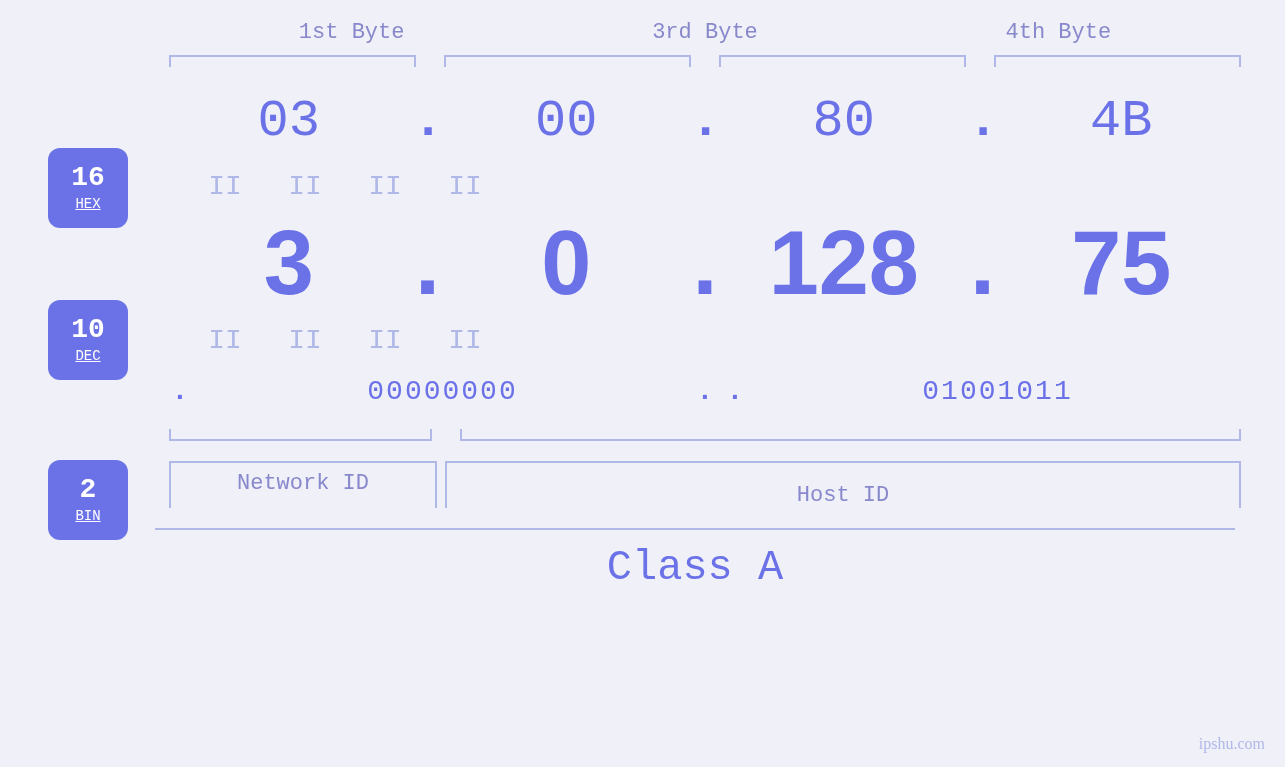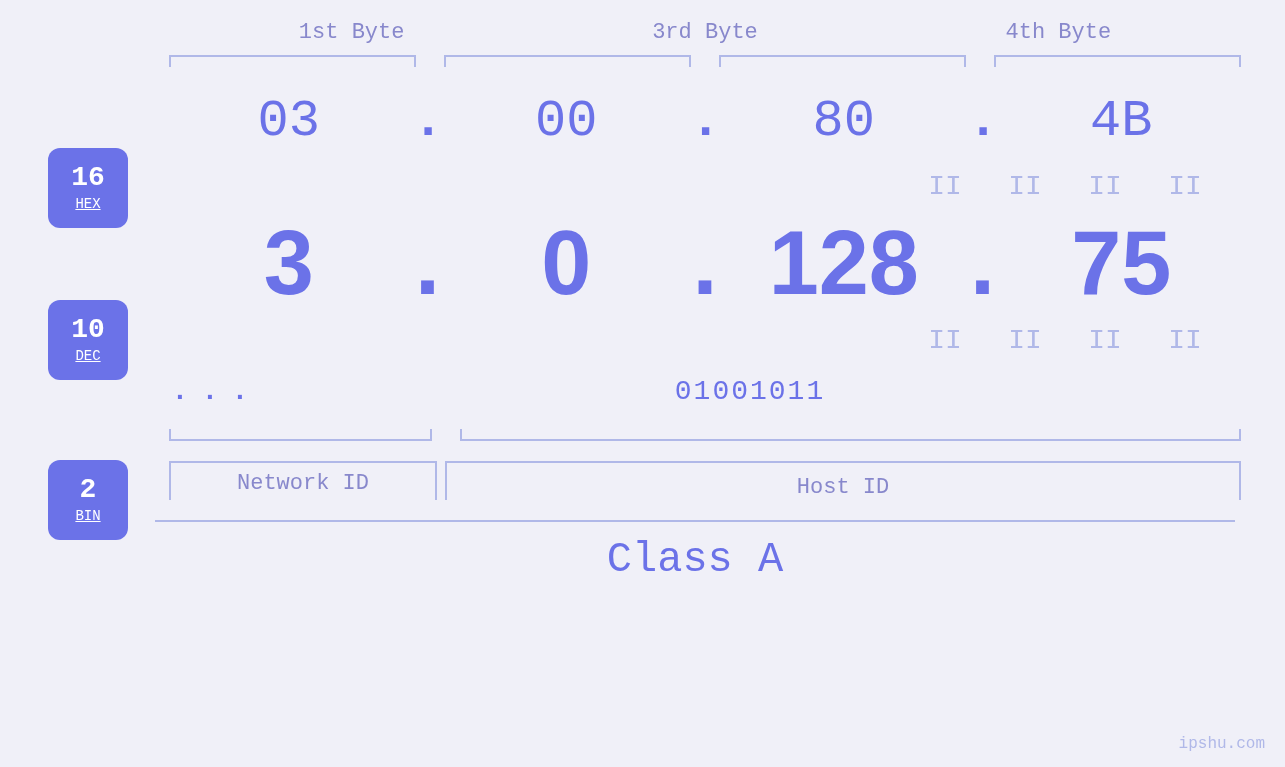--- a/index.html
+++ b/index.html
@@ -131,21 +131,21 @@
       letter-spacing: 2px;
     }
 
     .bin-row .dot {
       font-size: 28px;
     }
 
     
     .equals-row {
       display: flex;
-      justify-content: flex-end;
+      justify-content: flex-start;
       padding: 0 30px;
     }
 
     .equals-sym {
       color: #b0b8e8;
       font-size: 28px;
       width: 80px;
       text-align: center;
     }
 
@@ -169,21 +169,21 @@
     }
 
     .label-host {
       flex: 3;
       text-align: center;
       color: #8888cc;
       font-size: 22px;
       border-top: 2px solid #b0b8e8;
       border-left: 2px solid #b0b8e8;
       border-right: 2px solid #b0b8e8;
-      padding-top: 12px;
+      padding-top: 20px;
       margin: 0 4px;
     }
 
     
     .class-row {
       display: flex;
       justify-content: center;
       margin-top: 20px;
       border-top: 2px solid #b0b8e8;
       width: calc(100% - 20px);
@@ -228,21 +228,21 @@
       flex: 1;
     }
 
     
     .watermark {
       position: absolute;
       bottom: 14px;
       right: 20px;
       color: #b0b8e8;
       font-size: 16px;
-      font-family: Liberation Mono, monospace;
+      font-family: Liberation Serif, serif;
     }
 
     
     .spacer-between-dots {
       flex: 0 0 20px;
     }
   </style>
 </head>
 <body>
 
@@ -310,20 +310,21 @@
 
     <div class="equals-row">
       <div class="equals-sym">II</div>
       <div class="equals-sym">II</div>
       <div class="equals-sym">II</div>
       <div class="equals-sym">II</div>
     </div>
 
     <div class="values-row bin-row">
       <div class="dot">.</div>
+      <div class="byte-value">00000000</div>
       <div class="dot">.</div>
       <div class="dot">.</div>
       <div class="byte-value">01001011</div>
     </div>
 
     <div class="bin-bottom-brackets">
       <div class="bottom-bracket-line"></div>
       <div class="spacer-between-dots"></div>
       <div class="bottom-bracket-line" style="flex:3;"></div>
     </div>

